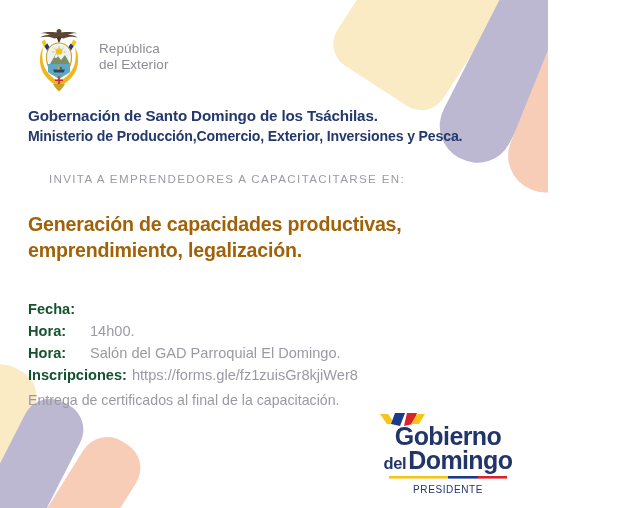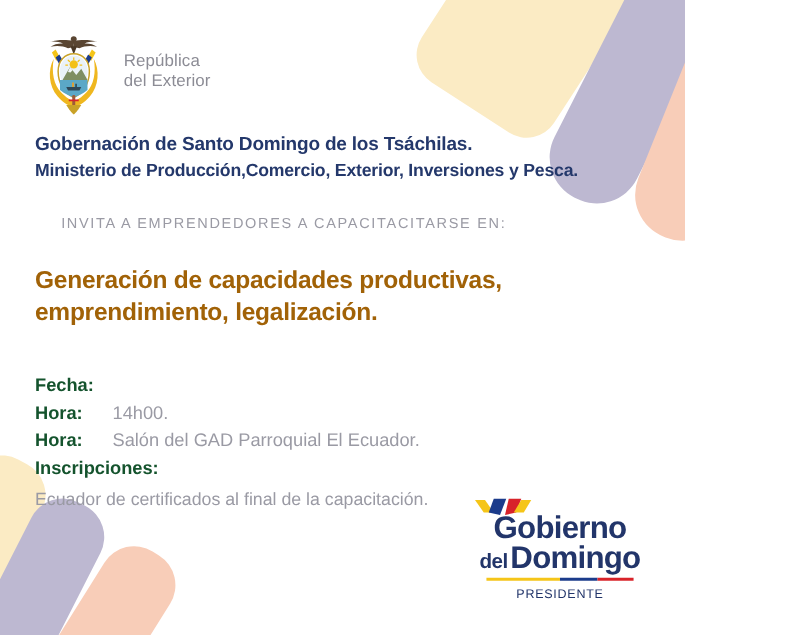--- a/index.html
+++ b/index.html
@@ -177,21 +177,21 @@
     margin-top: 4px;
     font-size: 14.2px;
     color: #9A9AA4;
     line-height: 1.5;
   }
 
   
   .gov-logo {
     position: absolute;
     right: 16px;
-    bottom: 26px;
+    bottom: 12px;
     z-index: 5;
     width: 168px;
     text-align: center;
   }
   .gov-chevrons {
     display: block;
     margin: 0 0 -2px 14px;
     height: 16px;
   }
   .gov-word-top,
@@ -318,28 +318,29 @@
         <span class="detail-label">Fecha:</span>
       </div>
 
       <div class="detail-row fixed">
         <span class="detail-label">Hora:</span>
         <span class="detail-value">14h00.</span>
       </div>
 
       <div class="detail-row fixed">
         <span class="detail-label">Hora:</span>
-        <span class="detail-value">Salón del GAD Parroquial El Ecuador.</span>
+        <span class="detail-value">Salón del GAD Parroquial El Domingo.</span>
       </div>
 
       <div class="detail-row inline">
         <span class="detail-label">Inscripciones:</span>
-      </div>
-
-      <div class="note-line">Ecuador de certificados al final de la capacitación.</div>
+        <span class="detail-value">https://forms.gle/fz1zuisGr8kjiWer8</span>
+      </div>
+
+      <div class="note-line">Entrega de certificados al final de la capacitación.</div>
     </div>
 
   </div>
 
   <div class="gov-logo">
 
     <svg class="gov-chevrons" viewBox="0 0 56 16">
       <path d="M2 3 L10 3 L17 13 L9 13 Z" fill="#F5C518"></path>
       <path d="M17 2 L27 2 L22 15 L13 13 Z" fill="#1B3B8B"></path>
       <path d="M29 2 L39 2 L35 13 L26 15 Z" fill="#D8232A"></path>

